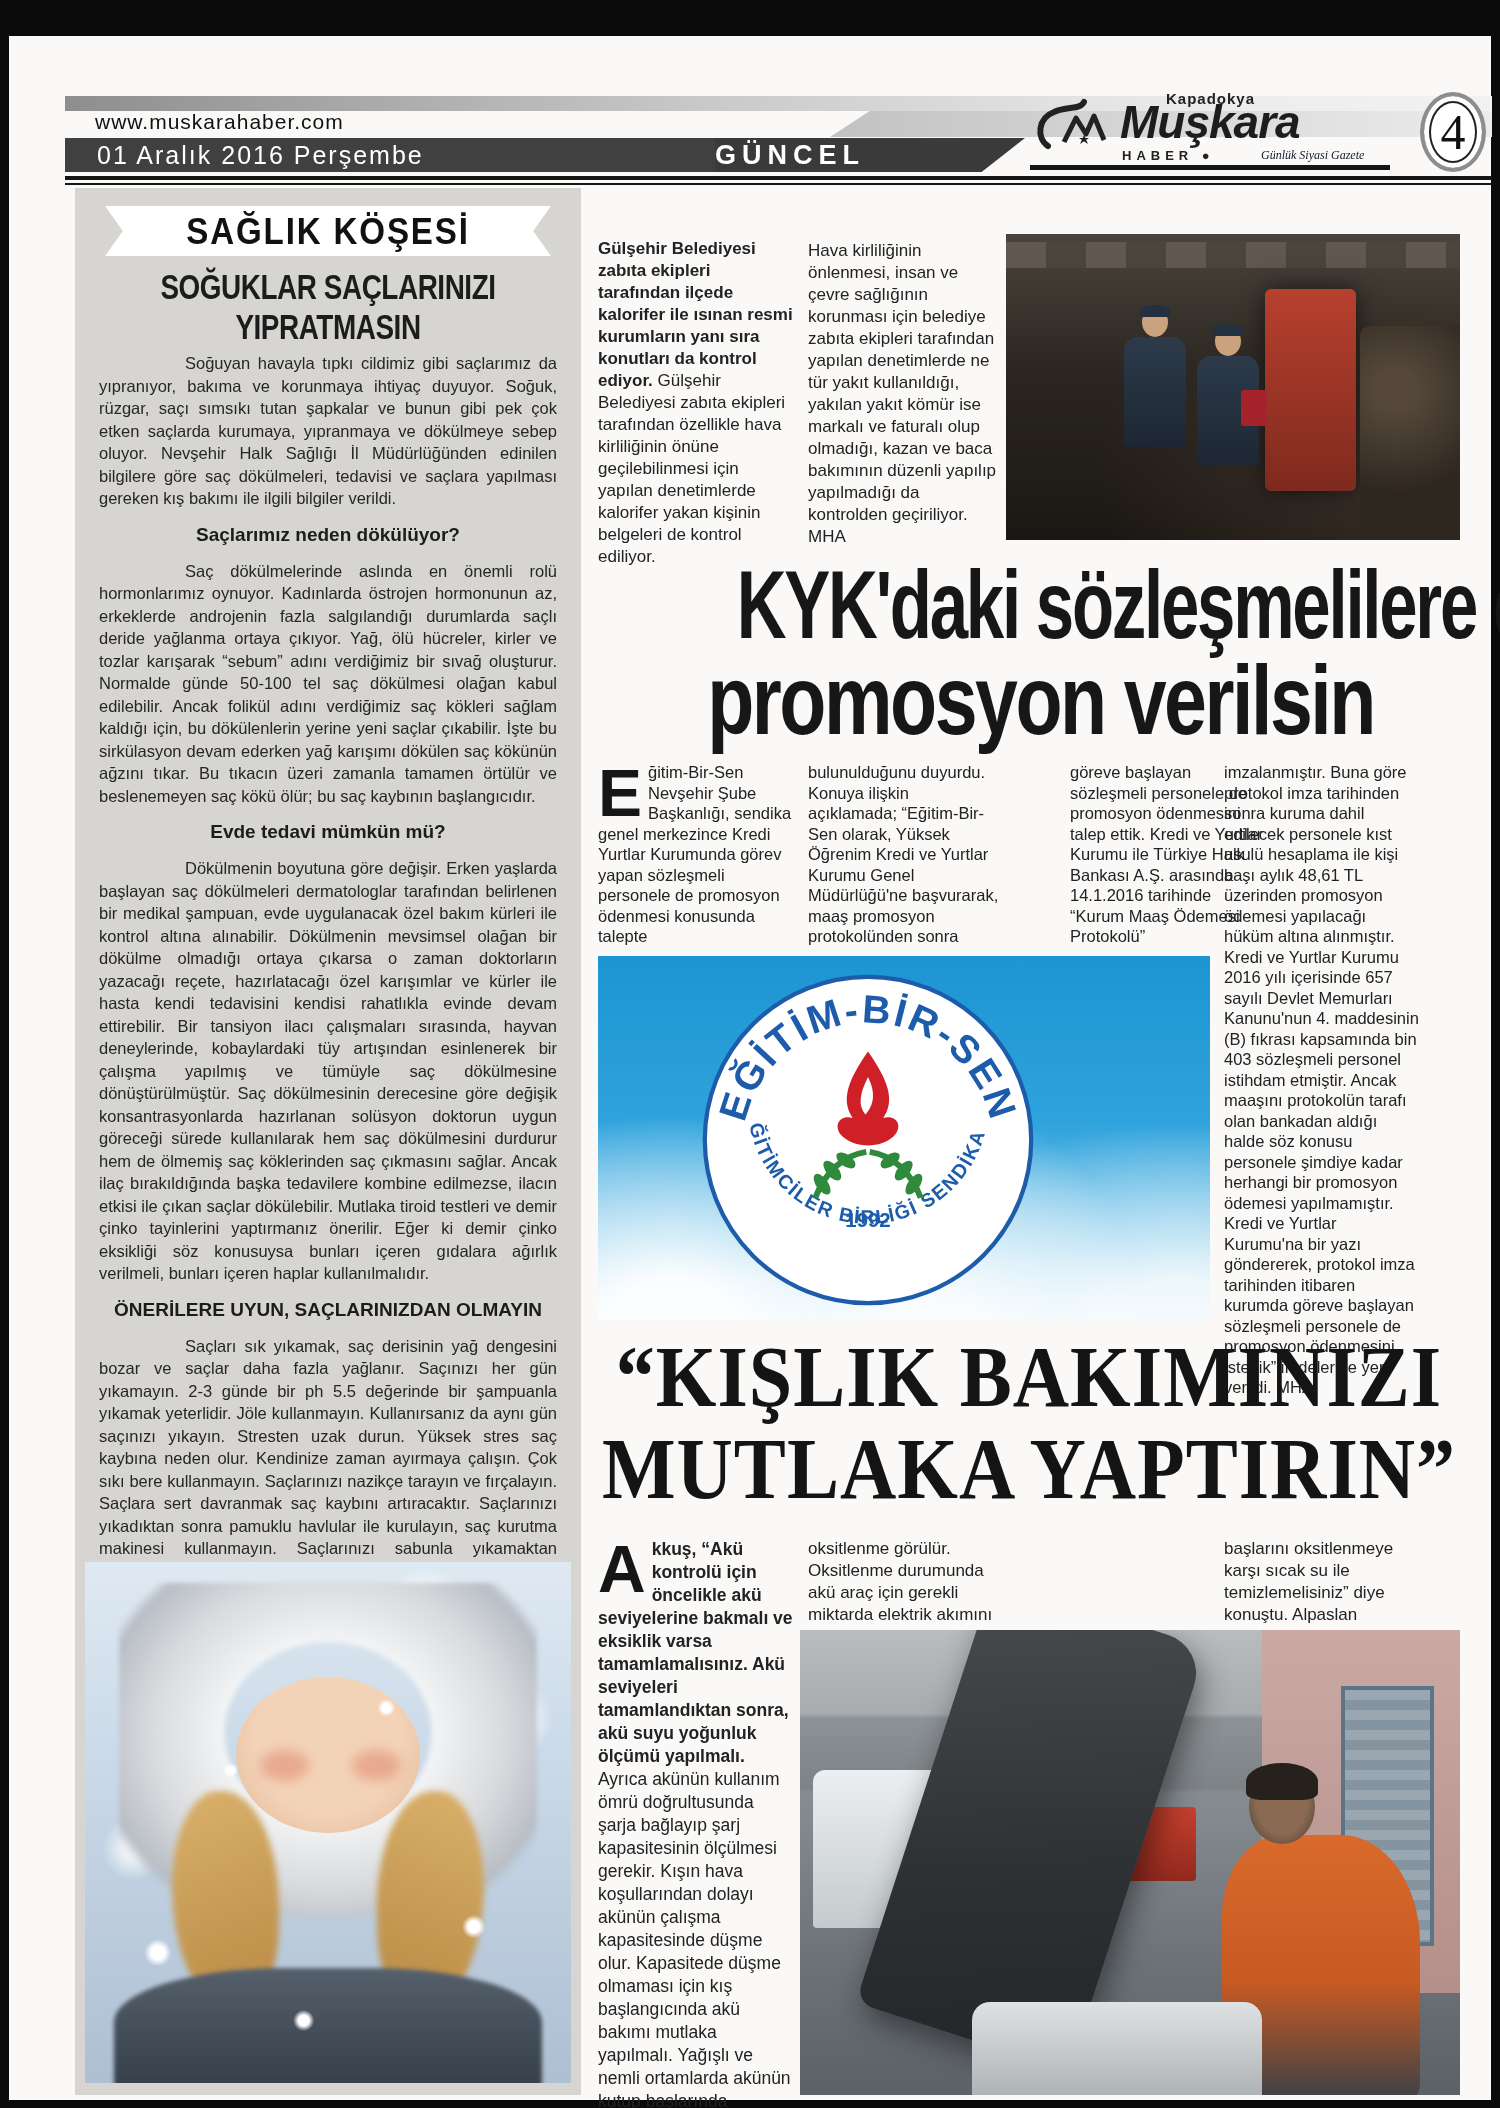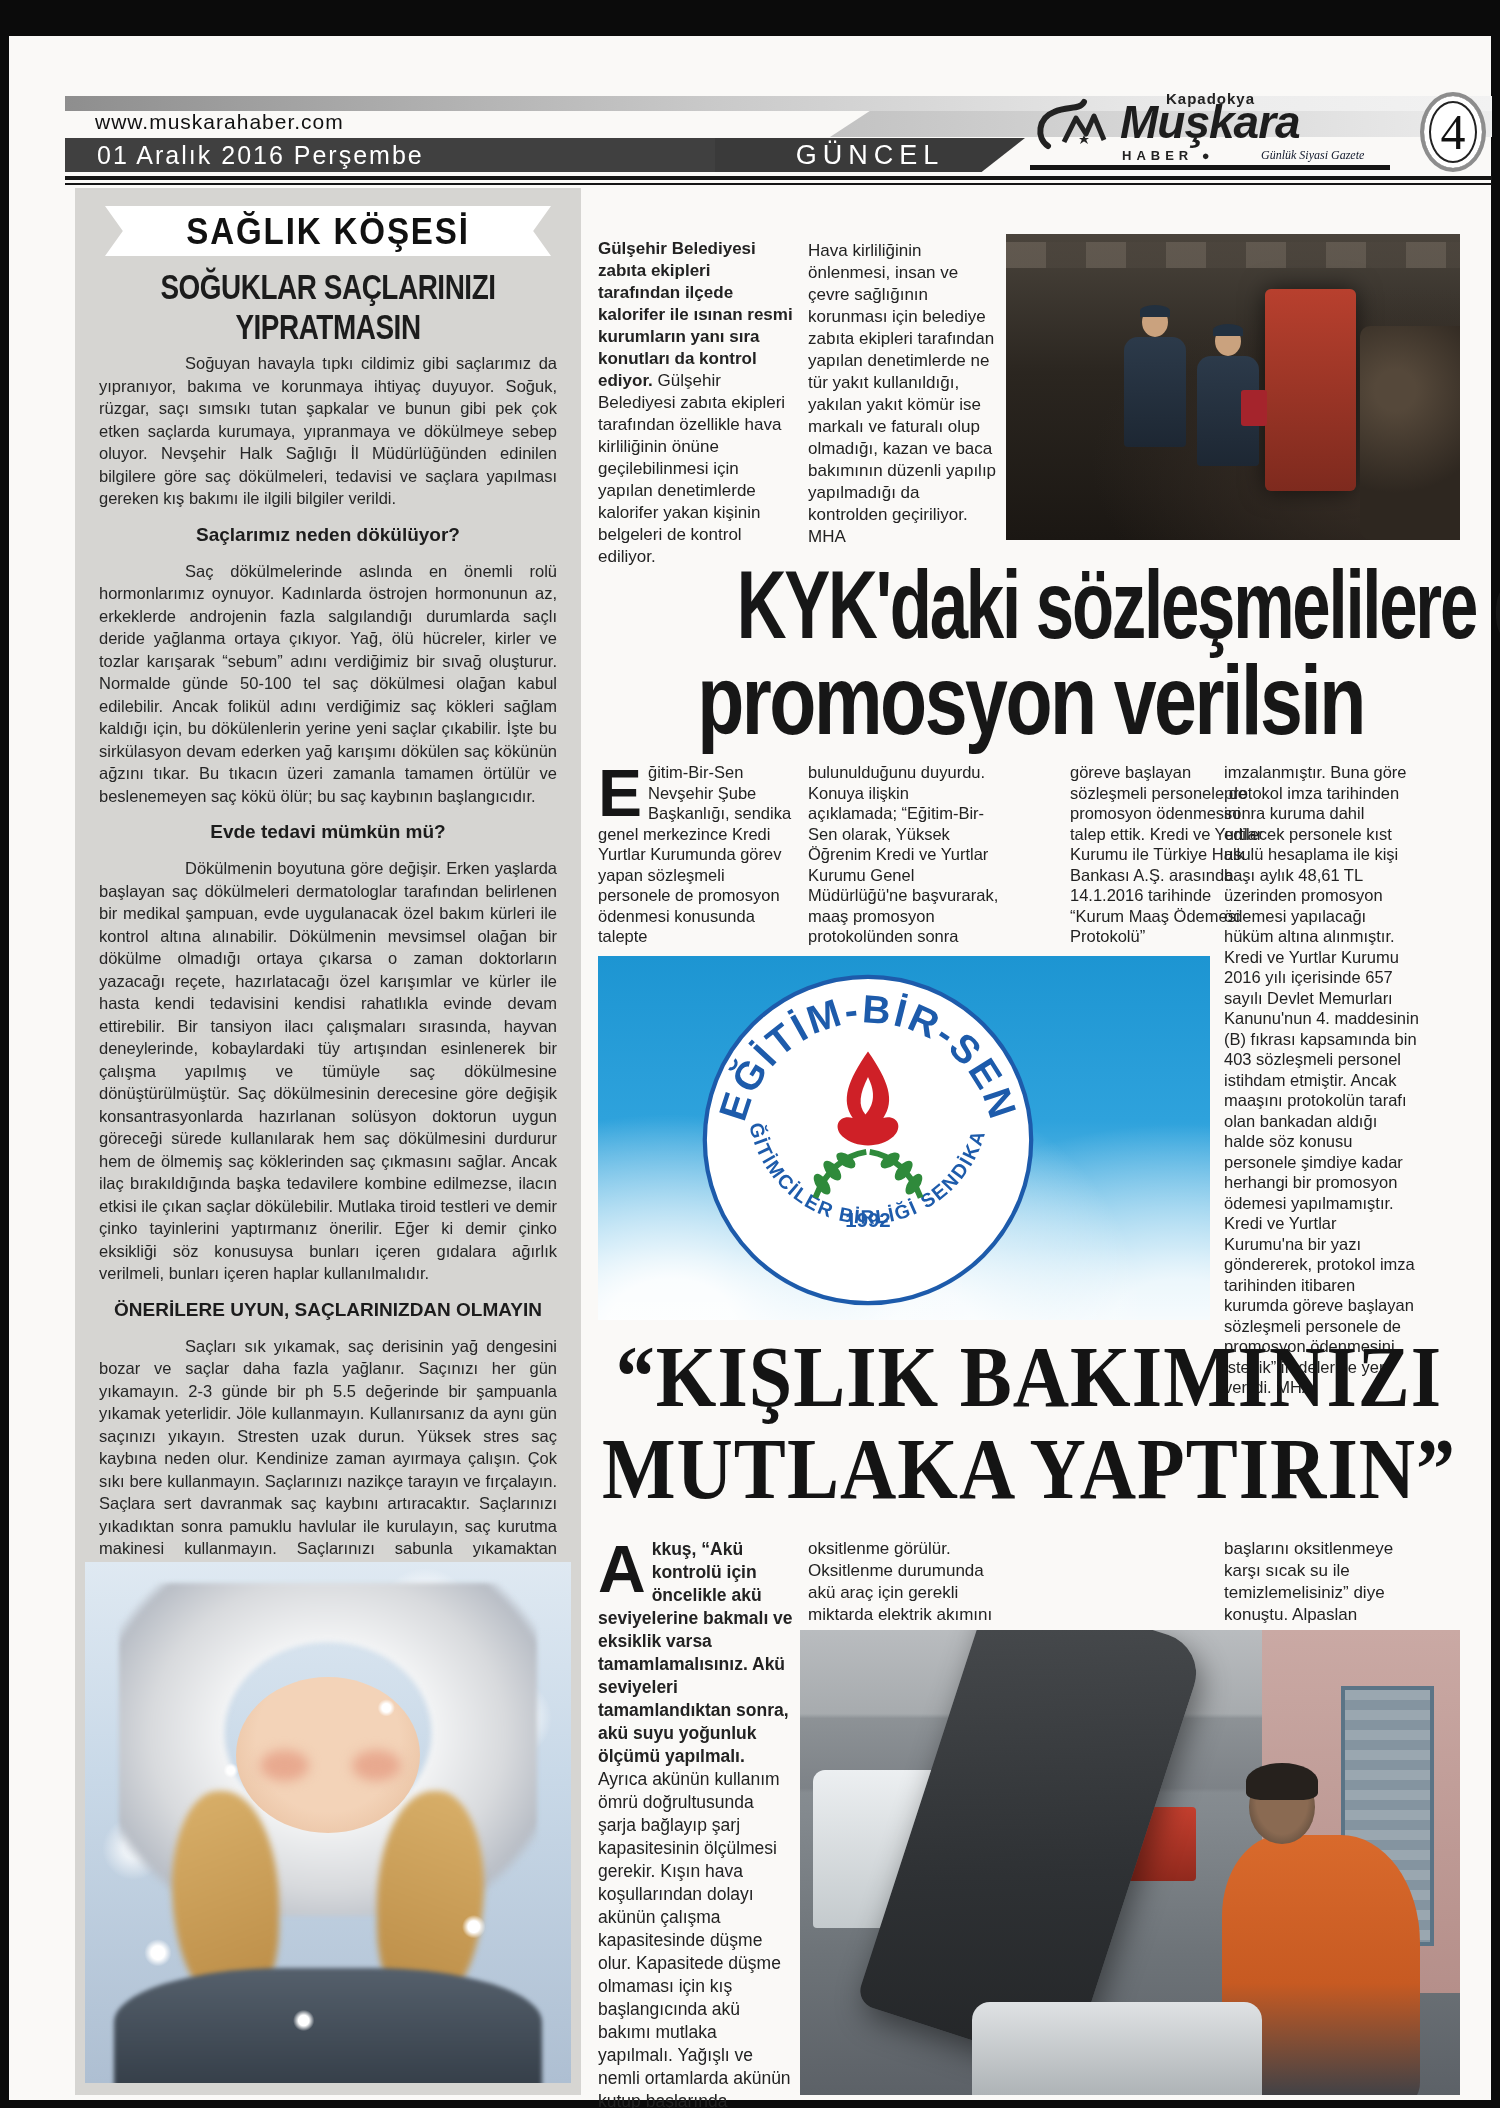--- a/index.html
+++ b/index.html
@@ -11,22 +11,22 @@
   }
   .abs { position:absolute; }
   
   .band { background:#0b0b0b; }
   
   .hdr-grad { background:linear-gradient(to right,#8e8e8e,#c9c9c9 45%,#ececec 80%,#f2f2f2); }
   .url-bar { font-size:21px; letter-spacing:1px; color:#111;text-align:right; }
   .url-slant { background:linear-gradient(to right,#c2c2c2,#ececec); clip-path:polygon(6% 0,100% 0,100% 100%,0 100%); }
   .date-bar { background:#404040; color:#fff; font-size:25px; letter-spacing:2px;
               display:flex; align-items:center; padding-left:32px; }
-  .guncel { background:#3a3a3a; color:#fff; font-weight:normal; font-size:27px; letter-spacing:6px;
-            display:flex; align-items:center; justify-content:center;
+  .guncel { background:#3a3a3a; color:#fff; font-weight:bold; font-size:27px; letter-spacing:6px;
+            display:flex; align-items:center; 
             clip-path:polygon(0 0,100% 0,86% 100%,0 100%); }
   .dbl-rule { border-top:4px solid #151515; border-bottom:2px solid #151515; height:9px; }
   .thinline { background:#151515; }
   .logo-kapadokya { font-size:15px; font-weight:bold; color:#222; letter-spacing:1px; }
   .logo-name { font-size:46px; font-weight:800; letter-spacing:-1px; color:#1d1d1d;
                font-style:italic; line-height:40px; }
   .logo-haber { font-size:13px; font-weight:bold; letter-spacing:5px; color:#222; }
   .logo-tagline { font-family:"Liberation Serif", serif; font-style:italic; font-size:12px; color:#0f172a;margin-left:23px; }
   .pageno { width:66px; height:80px; border:4px solid #8d8d8d; border-radius:50%;
             background:#fff; box-shadow:inset 0 0 0 5px #fff, inset 0 0 0 7px #222;
@@ -207,21 +207,21 @@
       <div class="head"></div>
         <div class="cap"></div>
         <div class="body"></div>
       <div style="position:absolute;left:44px;top:64px;width:26px;height:36px;background:#a5242c;border-radius:3px"></div>
     </div>
   </div>
 
   <div class="abs big-head" style="left:598px;top:552px;width:862px;text-align:center">
     <span style="font-size:92px;letter-spacing:-3px;transform:scale(.75,1.05)">KYK'daki sözleşmelilere de</span>
   </div>
-  <div class="abs big-head" style="left:575px;top:646px;width:862px;text-align:right">
+  <div class="abs big-head" style="left:634px;top:646px;width:862px;text-align:left">
     <span style="font-size:94px;letter-spacing:-3px;transform:scale(.82,1.05)">promosyon verilsin</span>
   </div>
   <div class="abs bodycol tight" style="left:598px;top:762px;width:198px;height:190px">
     <span class="dropcap">E</span><span>ğitim-Bir-Sen Nevşehir Şube Başkanlığı, sendika genel merkezince Kredi Yurtlar Kurumunda görev yapan sözleşmeli personele de promosyon ödenmesi konusunda talepte</span>
   </div>
   <div class="abs bodycol tight" style="left:808px;top:762px;width:192px;height:190px">bulunulduğunu duyurdu. Konuya ilişkin açıklamada; “Eğitim-Bir-Sen olarak, Yüksek Öğrenim Kredi ve Yurtlar Kurumu Genel Müdürlüğü'ne başvurarak, maaş promosyon protokolünden sonra</div>
   <div class="abs bodycol tight" style="left:1070px;top:762px;width:196px;height:190px">göreve başlayan sözleşmeli personele de promosyon ödenmesini talep ettik. Kredi ve Yurtlar Kurumu ile Türkiye Halk Bankası A.Ş. arasında 14.1.2016 tarihinde  “Kurum Maaş Ödemesi Protokolü”</div>
   <div class="abs bodycol tight" style="left:1224px;top:762px;width:196px;height:562px">imzalanmıştır. Buna göre protokol imza tarihinden sonra kuruma dahil edilecek personele kıst usulü hesaplama ile kişi başı aylık 48,61 TL üzerinden promosyon ödemesi yapılacağı hüküm altına alınmıştır. Kredi ve Yurtlar Kurumu 2016 yılı içerisinde 657 sayılı Devlet Memurları Kanunu'nun 4. maddesinin (B) fıkrası kapsamında bin 403 sözleşmeli personel istihdam etmiştir. Ancak maaşını protokolün tarafı olan bankadan aldığı halde söz konusu personele şimdiye kadar herhangi bir promosyon ödemesi yapılmamıştır. Kredi ve Yurtlar Kurumu'na bir yazı göndererek, protokol imza tarihinden itibaren kurumda göreve başlayan sözleşmeli personele de promosyon ödenmesini istedik” ifadelerine yer verildi. MHA</div>
 
   <div class="abs photo bluebox" style="left:598px;top:956px;width:612px;height:364px">

